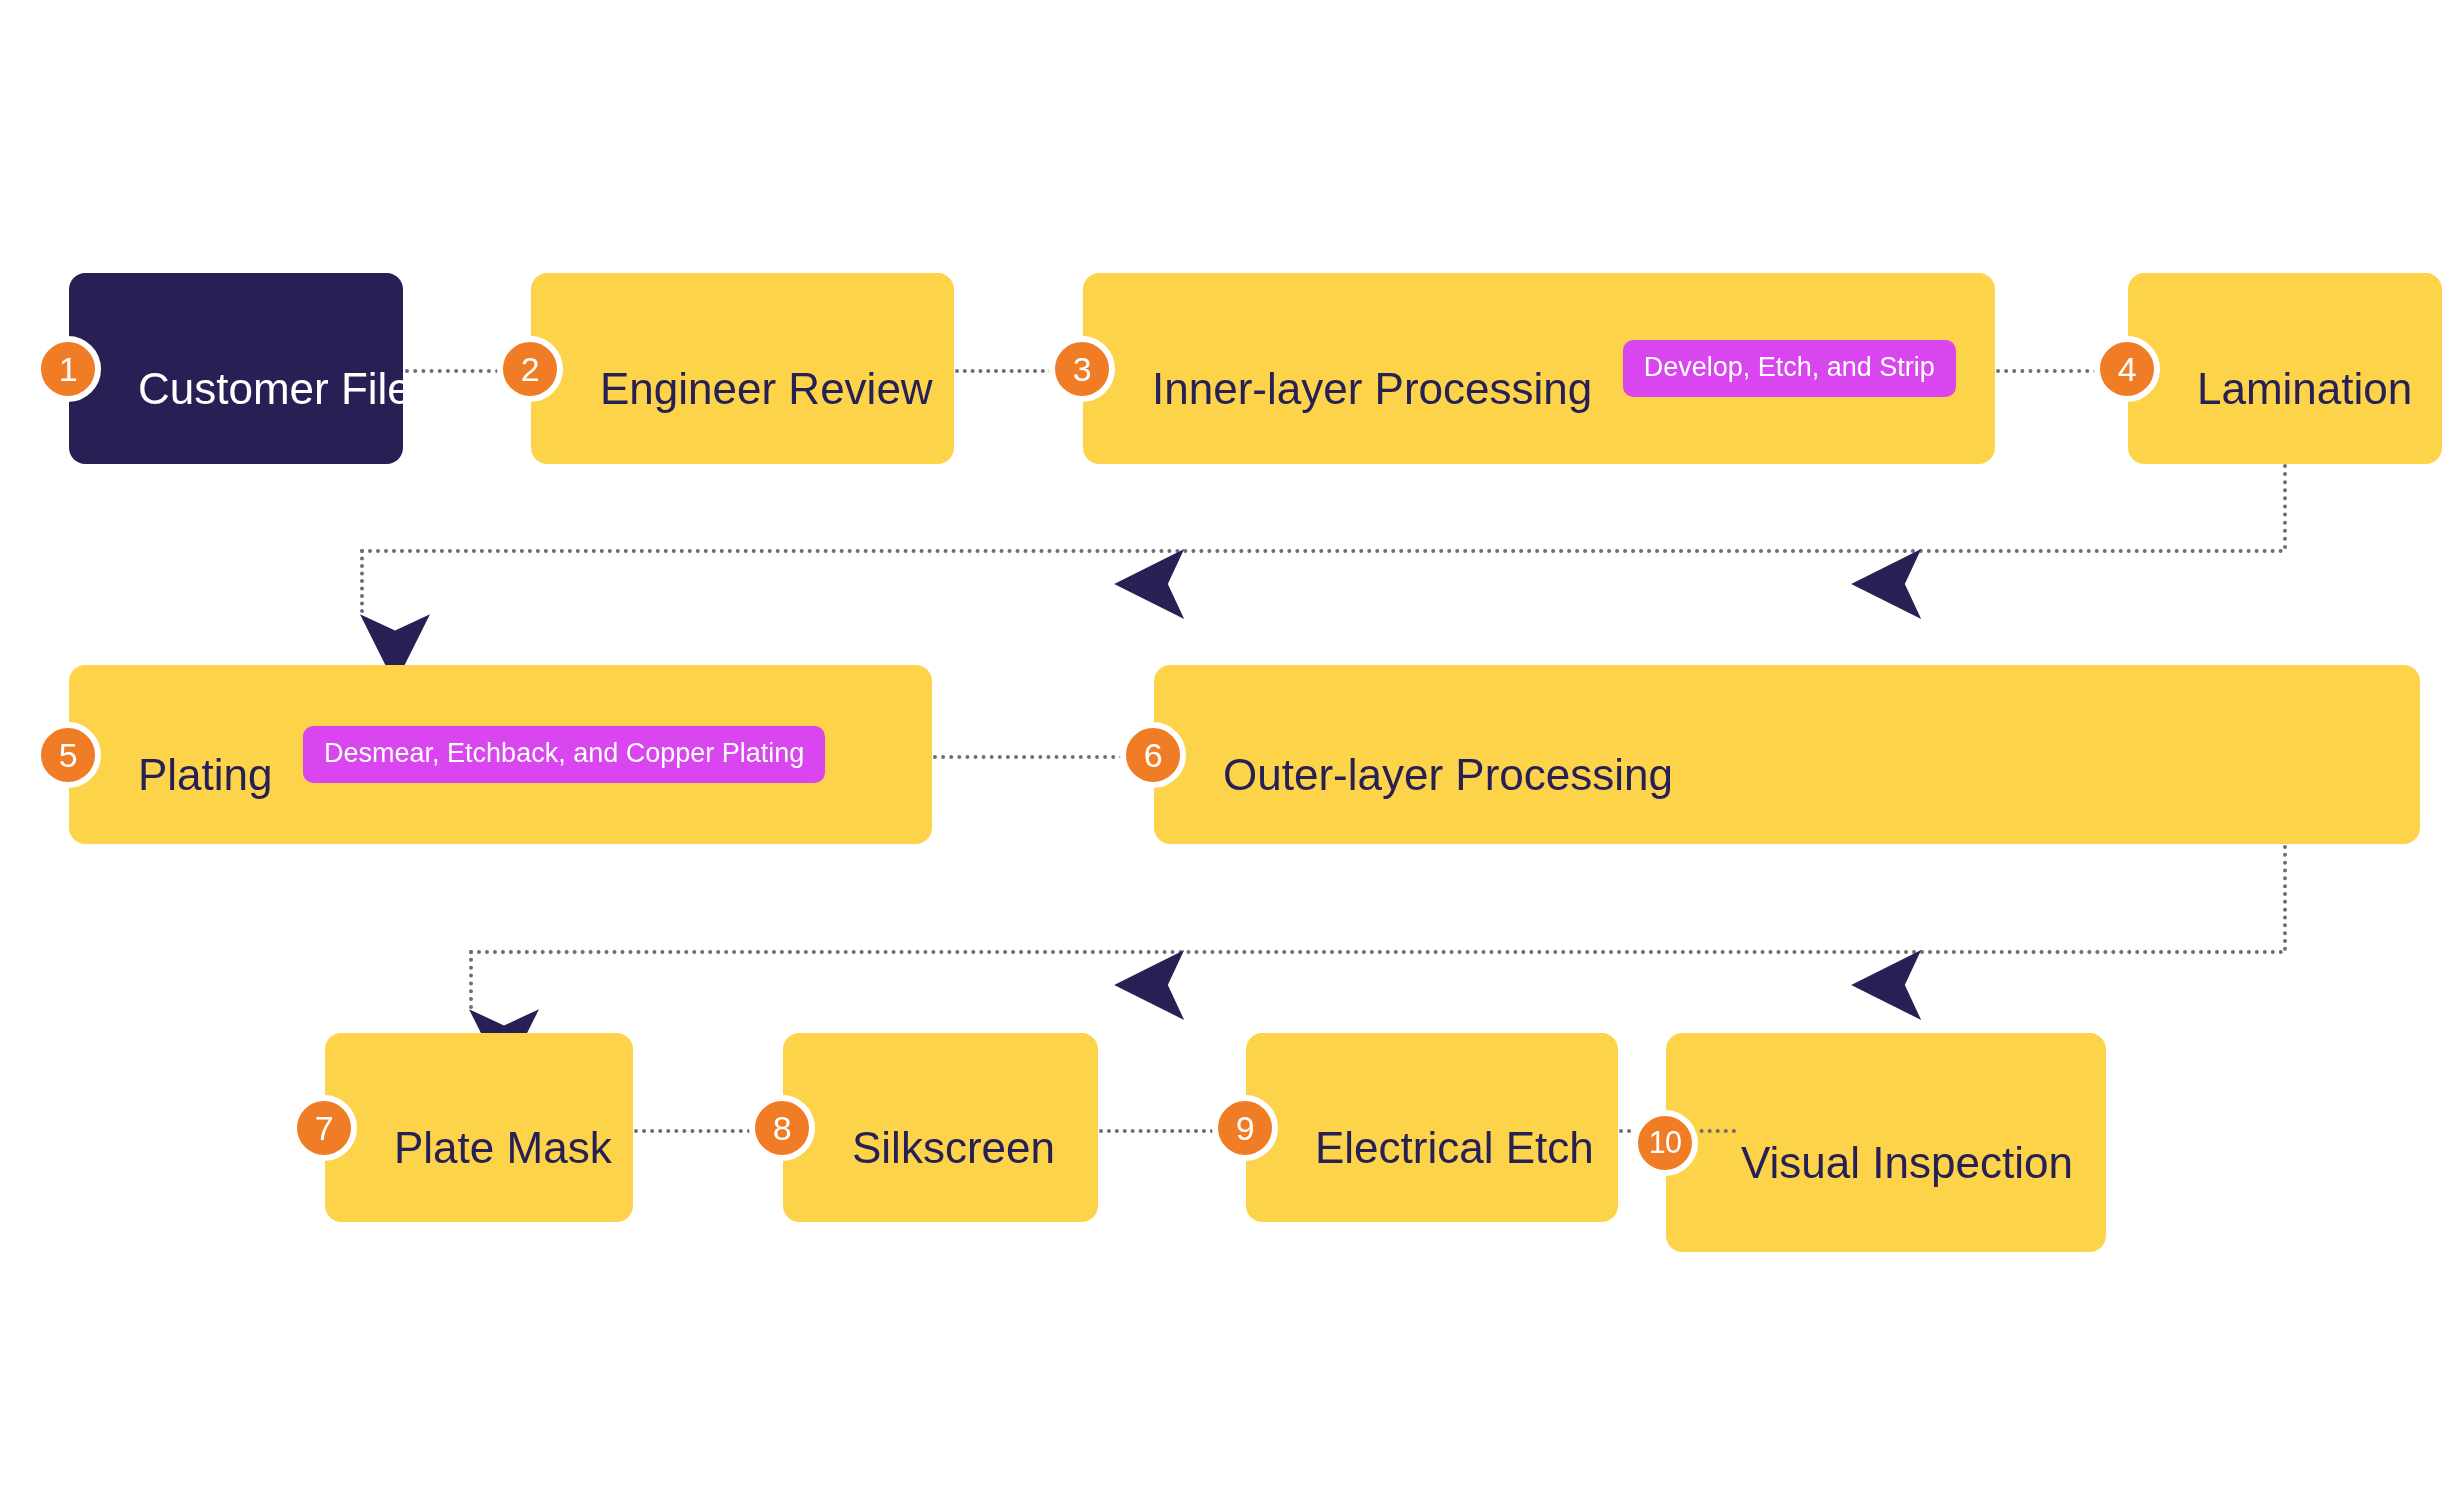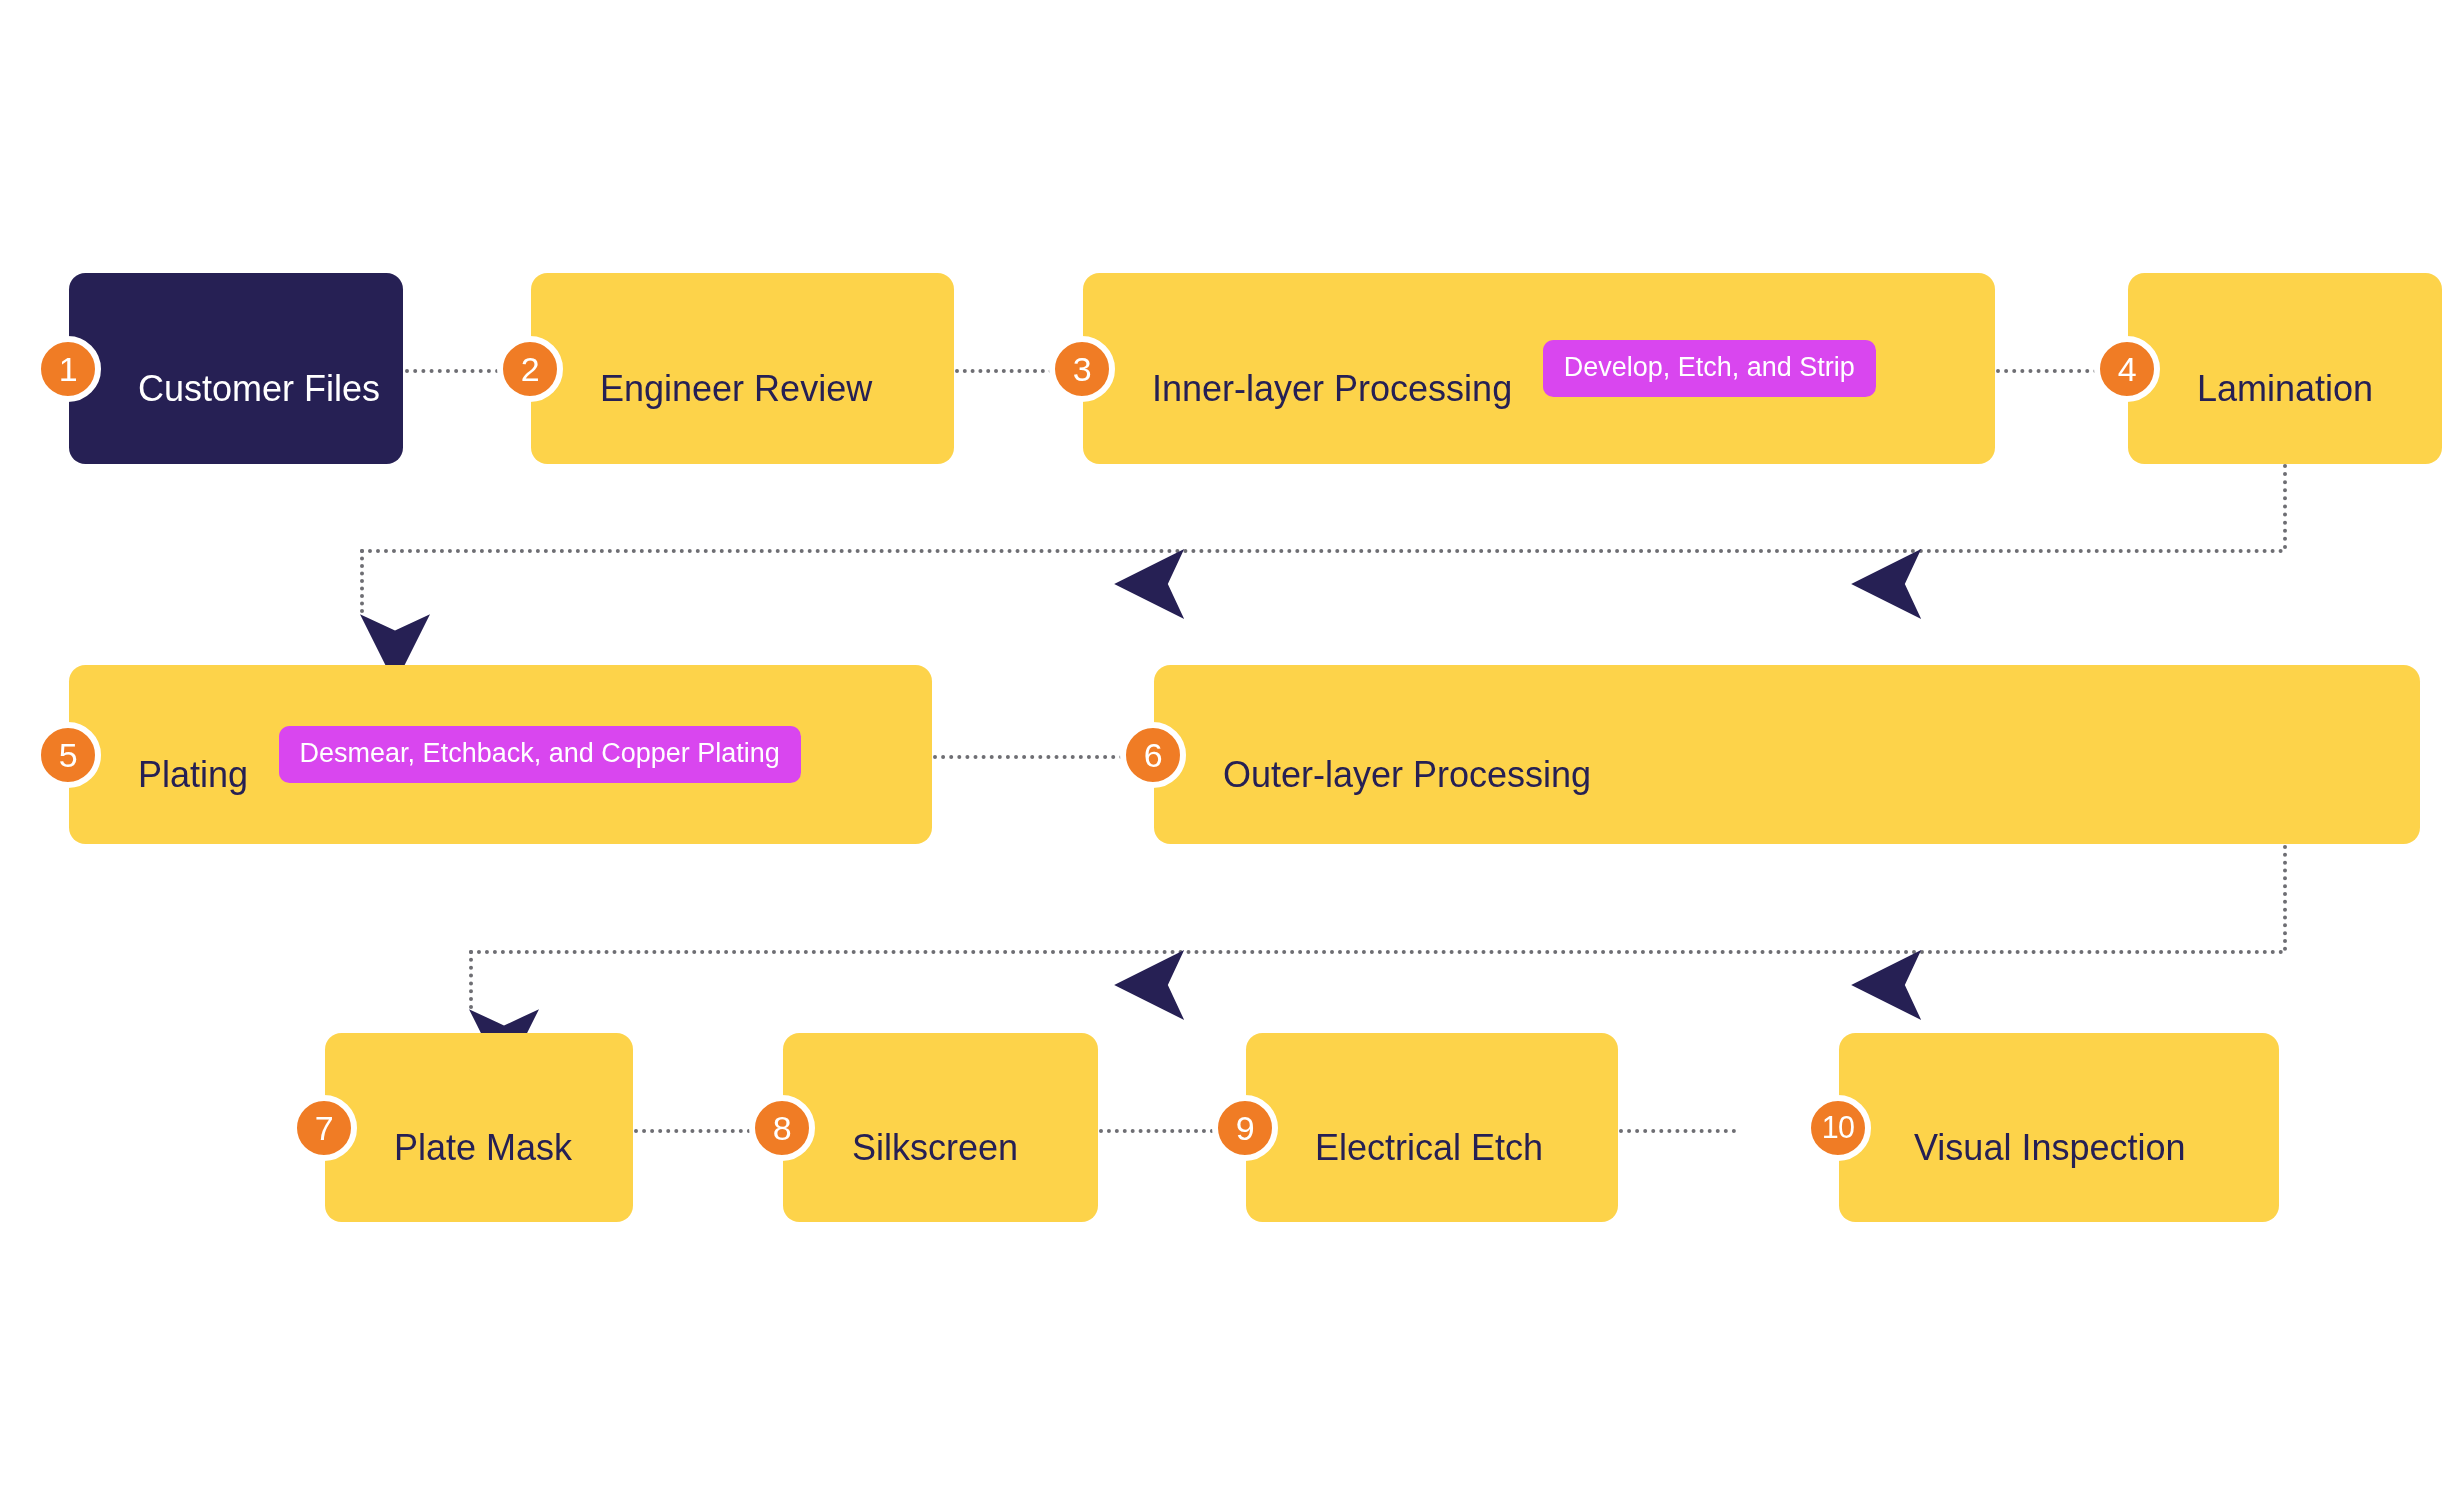--- a/index.html
+++ b/index.html
@@ -44,21 +44,21 @@
     color: #ffffff;
     font-size: 34px;
     font-weight: 400;
     line-height: 1;
     letter-spacing: -0.6px;
     z-index: 5;
   }
 
   .step-label {
     color: #262054;
-    font-size: 36px;
+    font-size: 44px;
     font-weight: 400;
     white-space: nowrap;
     line-height: 1;
     margin-top: 40px;
   }
   .step-card.dark .step-label { color: #ffffff; }
 
   .step-tag {
     display: inline-flex;
     align-items: center;
@@ -182,21 +182,21 @@
   <div class="step-card" style="left:783px; top:1033px; width:315px; height:189px; padding-left:69px;">
     <div class="step-badge">8</div>
     <span class="step-label">Silkscreen</span>
   </div>
 
   <div class="step-card" style="left:1246px; top:1033px; width:372px; height:189px; padding-left:69px;">
     <div class="step-badge">9</div>
     <span class="step-label">Electrical Etch</span>
   </div>
 
-  <div class="step-card" style="left:1839px; top:1033px; width:440px; height:189px; padding-left:75px;text-align:right;">
+  <div class="step-card" style="left:1666px; top:1033px; width:440px; height:219px; padding-left:75px;text-align:right;">
     <div class="step-badge" style="font-size:30.5px;">10</div>
     <span class="step-label">Visual Inspection</span>
   </div>
 
   <div class="conn-h" style="left:634px; top:1129px; width:117px;"></div>
   <div class="conn-h" style="left:1099px; top:1129px; width:115px;"></div>
   <div class="conn-h" style="left:1619px; top:1129px; width:117px;"></div>
 
 </div>
 

